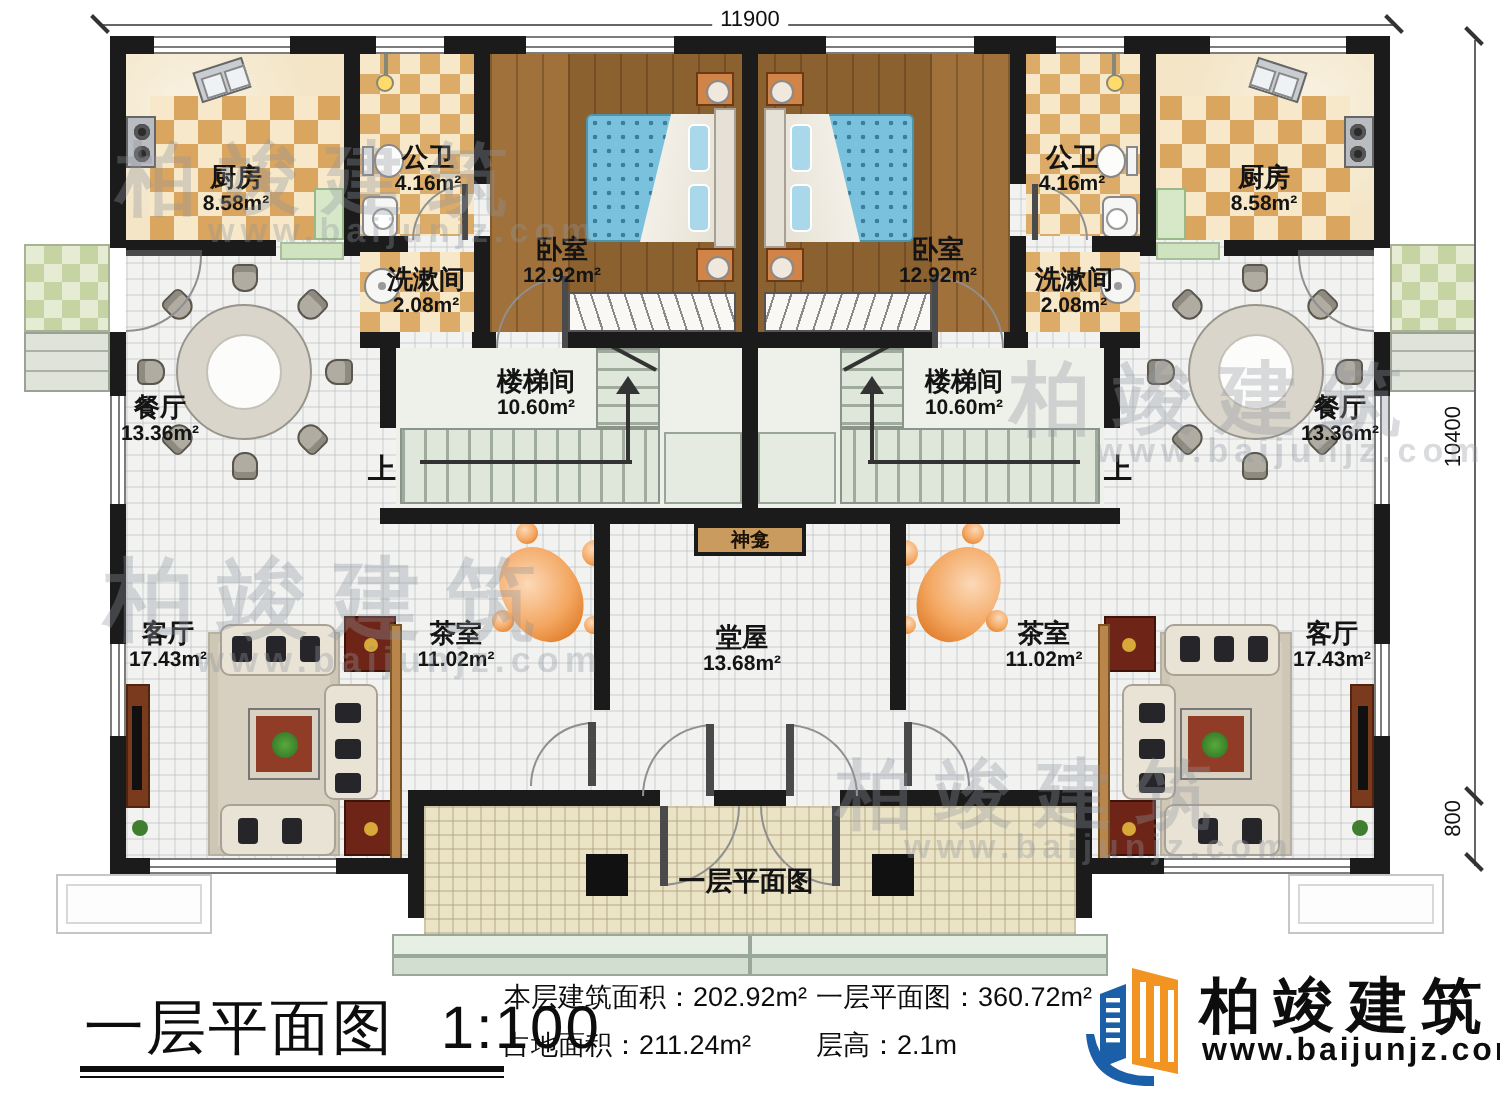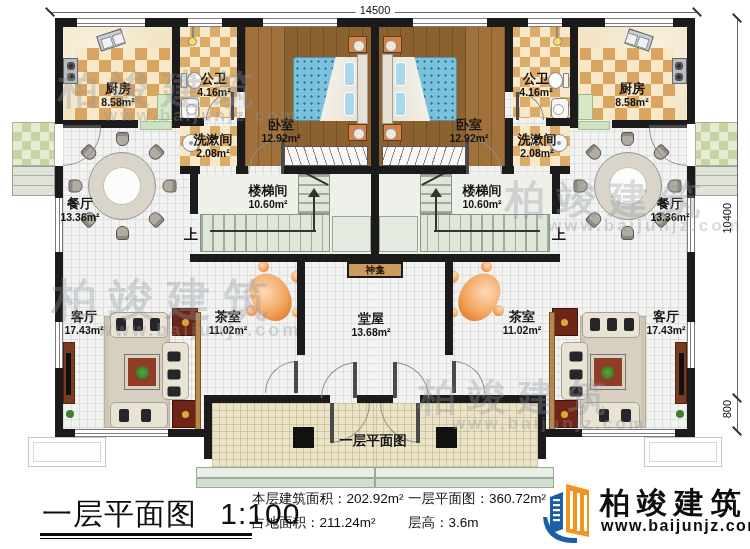--- a/index.html
+++ b/index.html
@@ -450,21 +450,21 @@
       <span class="rarea">13.68m²</span>
     </div>
     <div class="shrinelabel" style="left:375px; top:264px;">神龛</div>
     <div class="biglabel" style="left:373px; top:432px; font-size:13.5px;">一层平面图</div>
   </div>
 
   <div id="dims">
     <div class="dimline" style="left:50px; top:12px; width:647px; height:1px;"></div>
     <div class="tick" style="left:44px; top:11px;"></div>
     <div class="tick" style="left:691px; top:11px;"></div>
-    <div class="dimtext" style="left:375px; top:4px;">14500</div>
+    <div class="dimtext" style="left:375px; top:4px;">11900</div>
     <div class="dimline" style="left:737px; top:20px; width:1px; height:413px;"></div>
     <div class="tick" style="left:731px; top:17px;"></div>
     <div class="tick" style="left:731px; top:397px;"></div>
     <div class="tick" style="left:731px; top:430px;"></div>
     <div class="vdimtext" style="left:721px; top:203px;">10400</div>
     <div class="vdimtext" style="left:721px; top:400px;">800</div>
   </div>
 
   <div id="marks">
     <div class="wm" style="left:58px; top:62px; font-size:40px;">柏竣建筑</div>
@@ -487,21 +487,21 @@
   <div class="stat" style="left:252px; top:490px;">
     <span>本层建筑面积：</span><span>202.92m²</span>
   </div>
   <div class="stat" style="left:252px; top:514px;">
     <span>占地面积：</span><span>211.24m²</span>
   </div>
   <div class="stat" style="left:408px; top:490px;">
     <span>一层平面图：</span><span>360.72m²</span>
   </div>
   <div class="stat" style="left:408px; top:514px;">
-    <span>层高：</span><span>3.6m</span>
+    <span>层高：</span><span>2.1m</span>
   </div>
 
   <svg class="abs" style="left:543px; top:481px;" width="56" height="62" viewBox="0 0 56 62">
     <path d="M4,36 Q8,58 34,57 L34,62 Q2,63 0,36 Z" fill="#1a5fa8"></path>
     <polygon points="7,16 20,11 20,48 7,53" fill="#1a5fa8"></polygon>
     <g fill="#ffffff">
         <rect x="10" y="18" width="7" height="2.2"></rect>
         <rect x="10" y="23" width="7" height="2.2"></rect>
         <rect x="10" y="28" width="7" height="2.2"></rect>
         <rect x="10" y="33" width="7" height="2.2"></rect>

